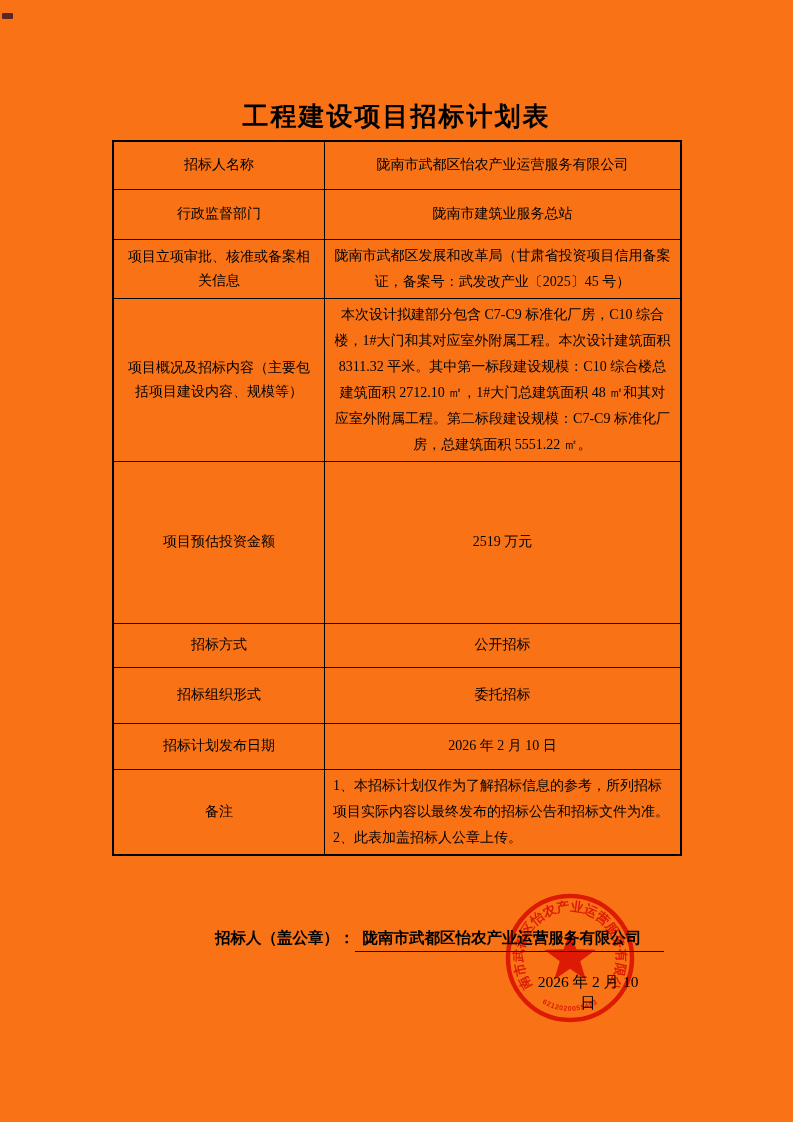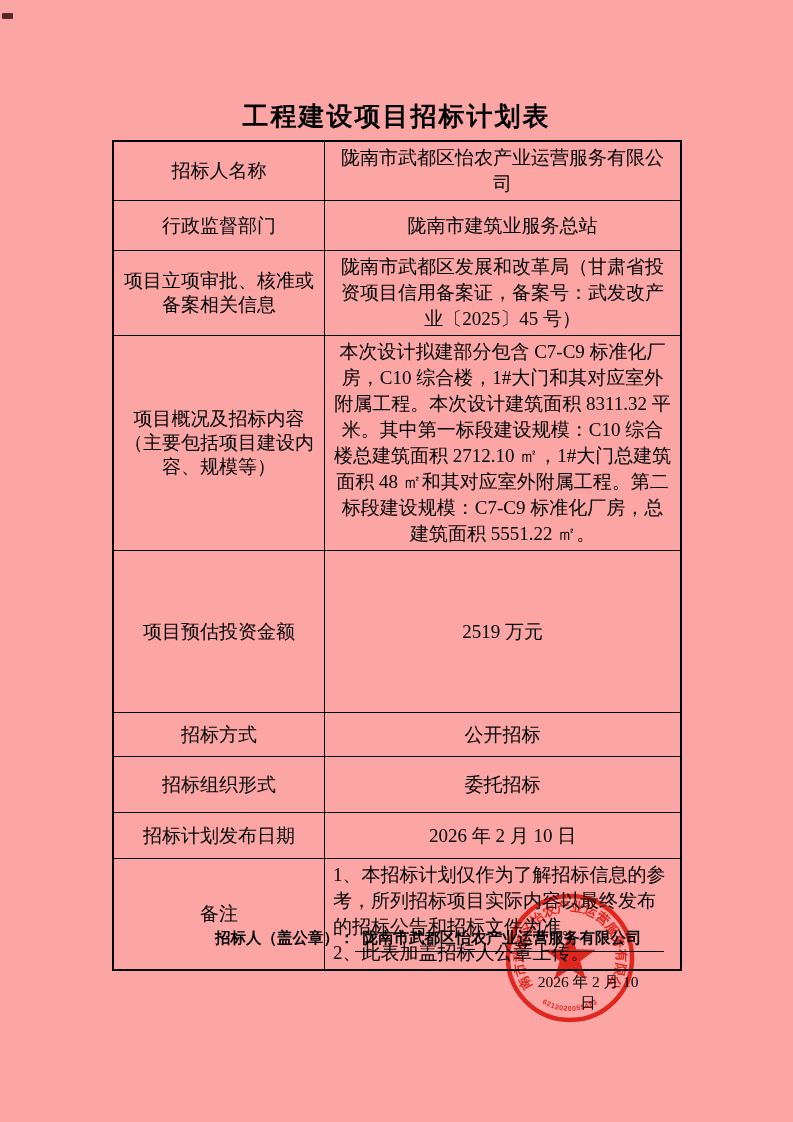--- a/index.html
+++ b/index.html
@@ -1,40 +1,40 @@
 <!DOCTYPE html>
 <html><head>
 <meta charset="utf-8">
 <style>
   html,body{margin:0;padding:0;background:#fff;}
   .page{
     position:relative;
     width:793px;height:1122px;
-    background:#fca5a5;
+    background:#f97316;
     overflow:hidden;
     font-family:"Liberation Serif","DejaVu Serif",serif;
     color:#000;
   }
   .corner-mark{
     position:absolute;left:2px;top:13px;width:11px;height:6px;
     background:#5b2726;border-radius:1px;
   }
   .doc-title{
     position:absolute;left:0;right:0;top:99px;
     text-align:center;
     font-family:"Liberation Sans","DejaVu Sans",sans-serif;
     font-weight:bold;font-size:26px;letter-spacing:2px;
   }
   table.main-table{
     position:absolute;left:112px;top:140px;
     width:570px;
     border-collapse:collapse;
     table-layout:fixed;
     border:2px solid #000;
-    font-size:19px;
+    font-size:14px;
   }
   table.main-table td{
     border:1px solid #000;
     vertical-align:middle;
     padding:3px 8px;
   }
   td.label-cell{
     width:194px;
     text-align:center;
     line-height:24px;

